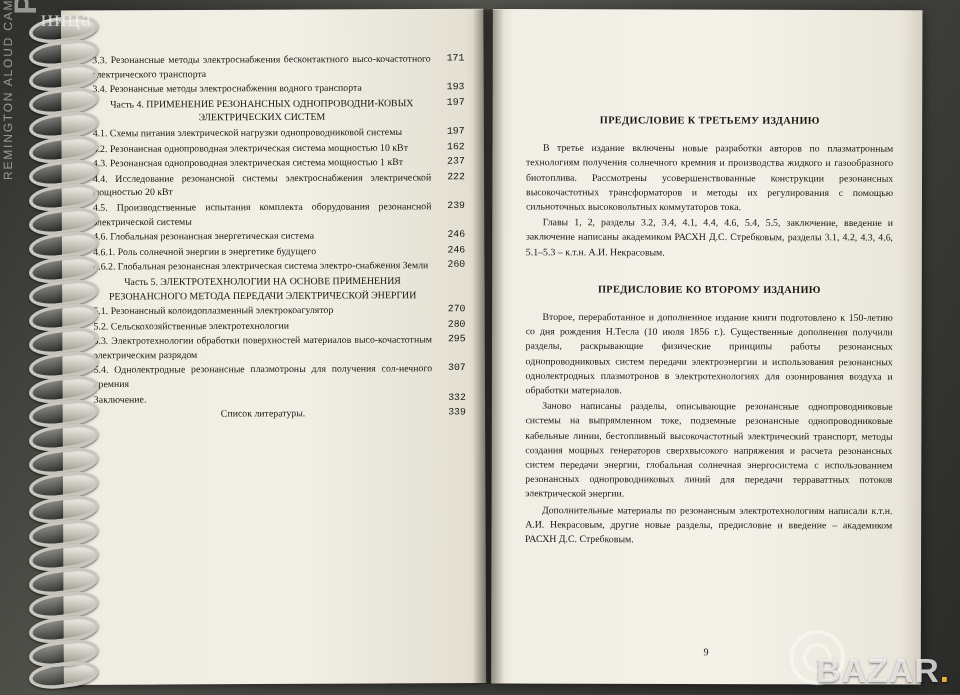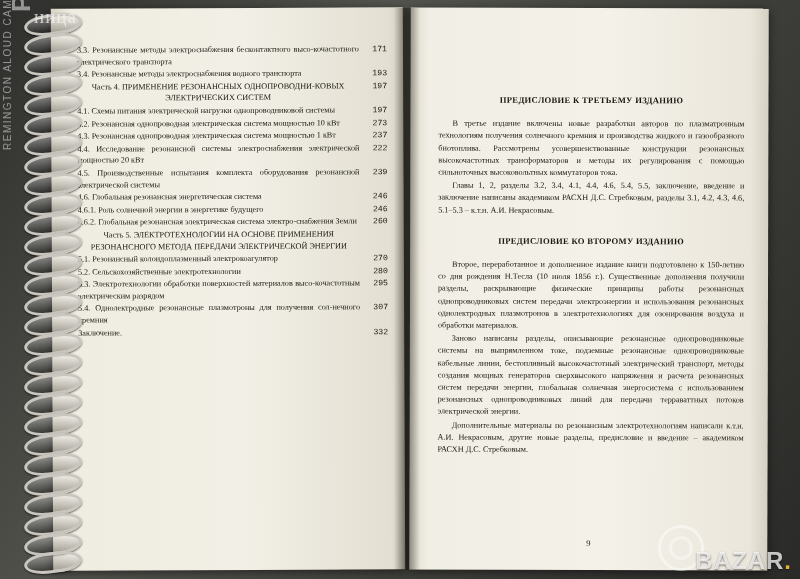--- a/index.html
+++ b/index.html
@@ -194,21 +194,21 @@
     font-size: 19px;
     letter-spacing: 1px;
     white-space: nowrap;
   }
   .wm-bazar {
     position: absolute;
     right: 8px;
     bottom: 4px;
     font-family: "Liberation Sans", sans-serif;
     font-weight: bold;
-    font-size: 24px;
+    font-size: 28px;
     color: rgba(255,255,255,0.75);
     letter-spacing: 1px;
     text-shadow: 0 1px 2px rgba(0,0,0,0.5);
   }
   .wm-bazar .dot { color: #e8b23a; }
   .wm-circle {
     position: absolute;
     right: 96px;
     bottom: 8px;
     width: 40px;
@@ -250,21 +250,21 @@
         <div class="toc-line part">
           <span class="toc-text">Часть 4. ПРИМЕНЕНИЕ РЕЗОНАНСНЫХ ОДНОПРОВОДНИ-КОВЫХ ЭЛЕКТРИЧЕСКИХ СИСТЕМ</span>
           <span class="toc-page">197</span>
         </div>
         <div class="toc-line">
           <span class="toc-text">4.1. Схемы питания электрической нагрузки однопроводниковой системы</span>
           <span class="toc-page">197</span>
         </div>
         <div class="toc-line">
           <span class="toc-text">4.2. Резонансная однопроводная электрическая система мощностью 10 кВт</span>
-          <span class="toc-page">273</span>
+          <span class="toc-page">162</span>
         </div>
         <div class="toc-line">
           <span class="toc-text">4.3. Резонансная однопроводная электрическая система мощностью 1 кВт</span>
           <span class="toc-page">237</span>
         </div>
         <div class="toc-line">
           <span class="toc-text">4.4. Исследование резонансной системы электроснабжения электрической мощностью 20 кВт</span>
           <span class="toc-page">222</span>
         </div>
         <div class="toc-line">
@@ -299,20 +299,24 @@
           <span class="toc-text">5.3. Электротехнологии обработки поверхностей материалов высо-кочастотным электрическим разрядом</span>
           <span class="toc-page">295</span>
         </div>
         <div class="toc-line">
           <span class="toc-text">5.4. Однолектродные резонансные плазмотроны для получения сол-нечного кремния</span>
           <span class="toc-page">307</span>
         </div>
         <div class="toc-line">
           <span class="toc-text">Заключение.</span>
           <span class="toc-page">332</span>
+        </div>
+        <div class="toc-line part">
+          <span class="toc-text">Список литературы.</span>
+          <span class="toc-page">339</span>
         </div>
         <div class="toc-line part">
           <span class="toc-text"></span>
           <span class="toc-page"></span>
         </div>
 
       </div>
     </div>
 
     <div class="page page-right">

